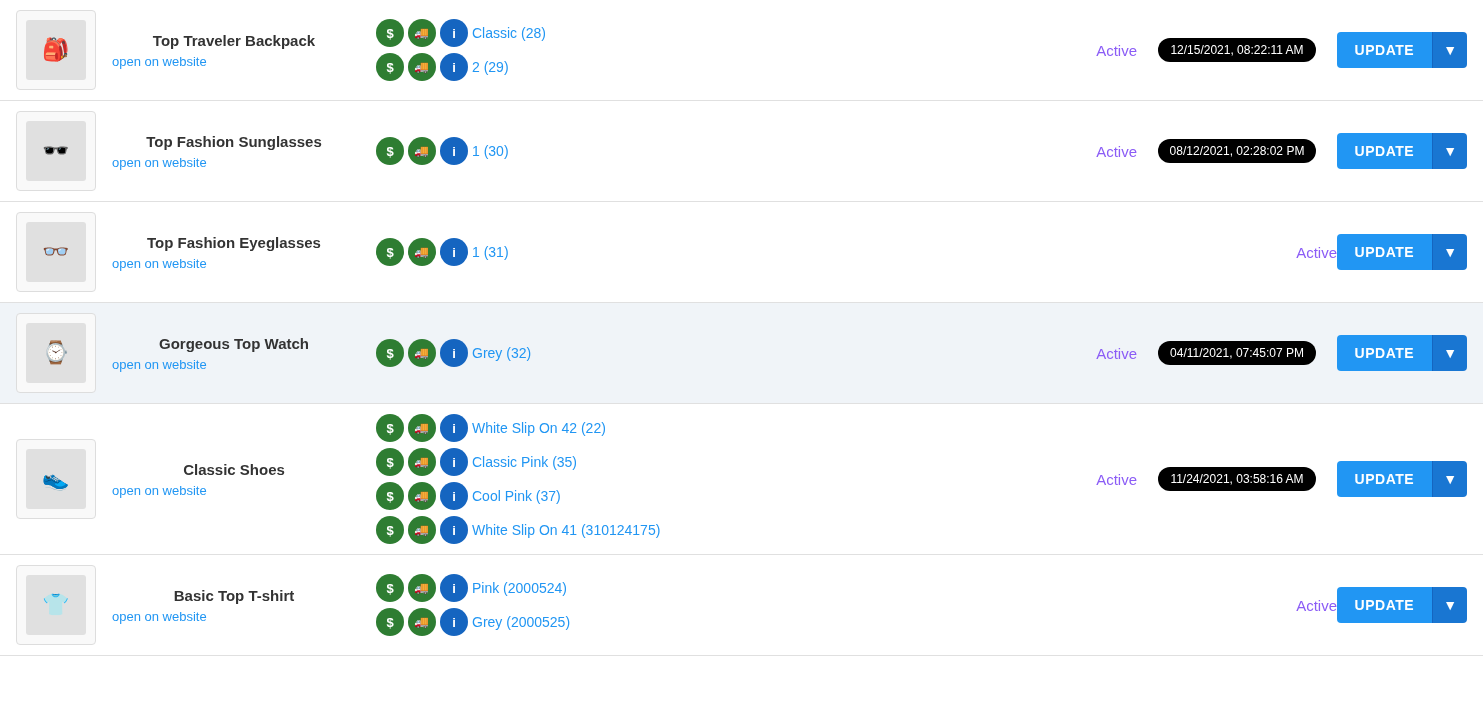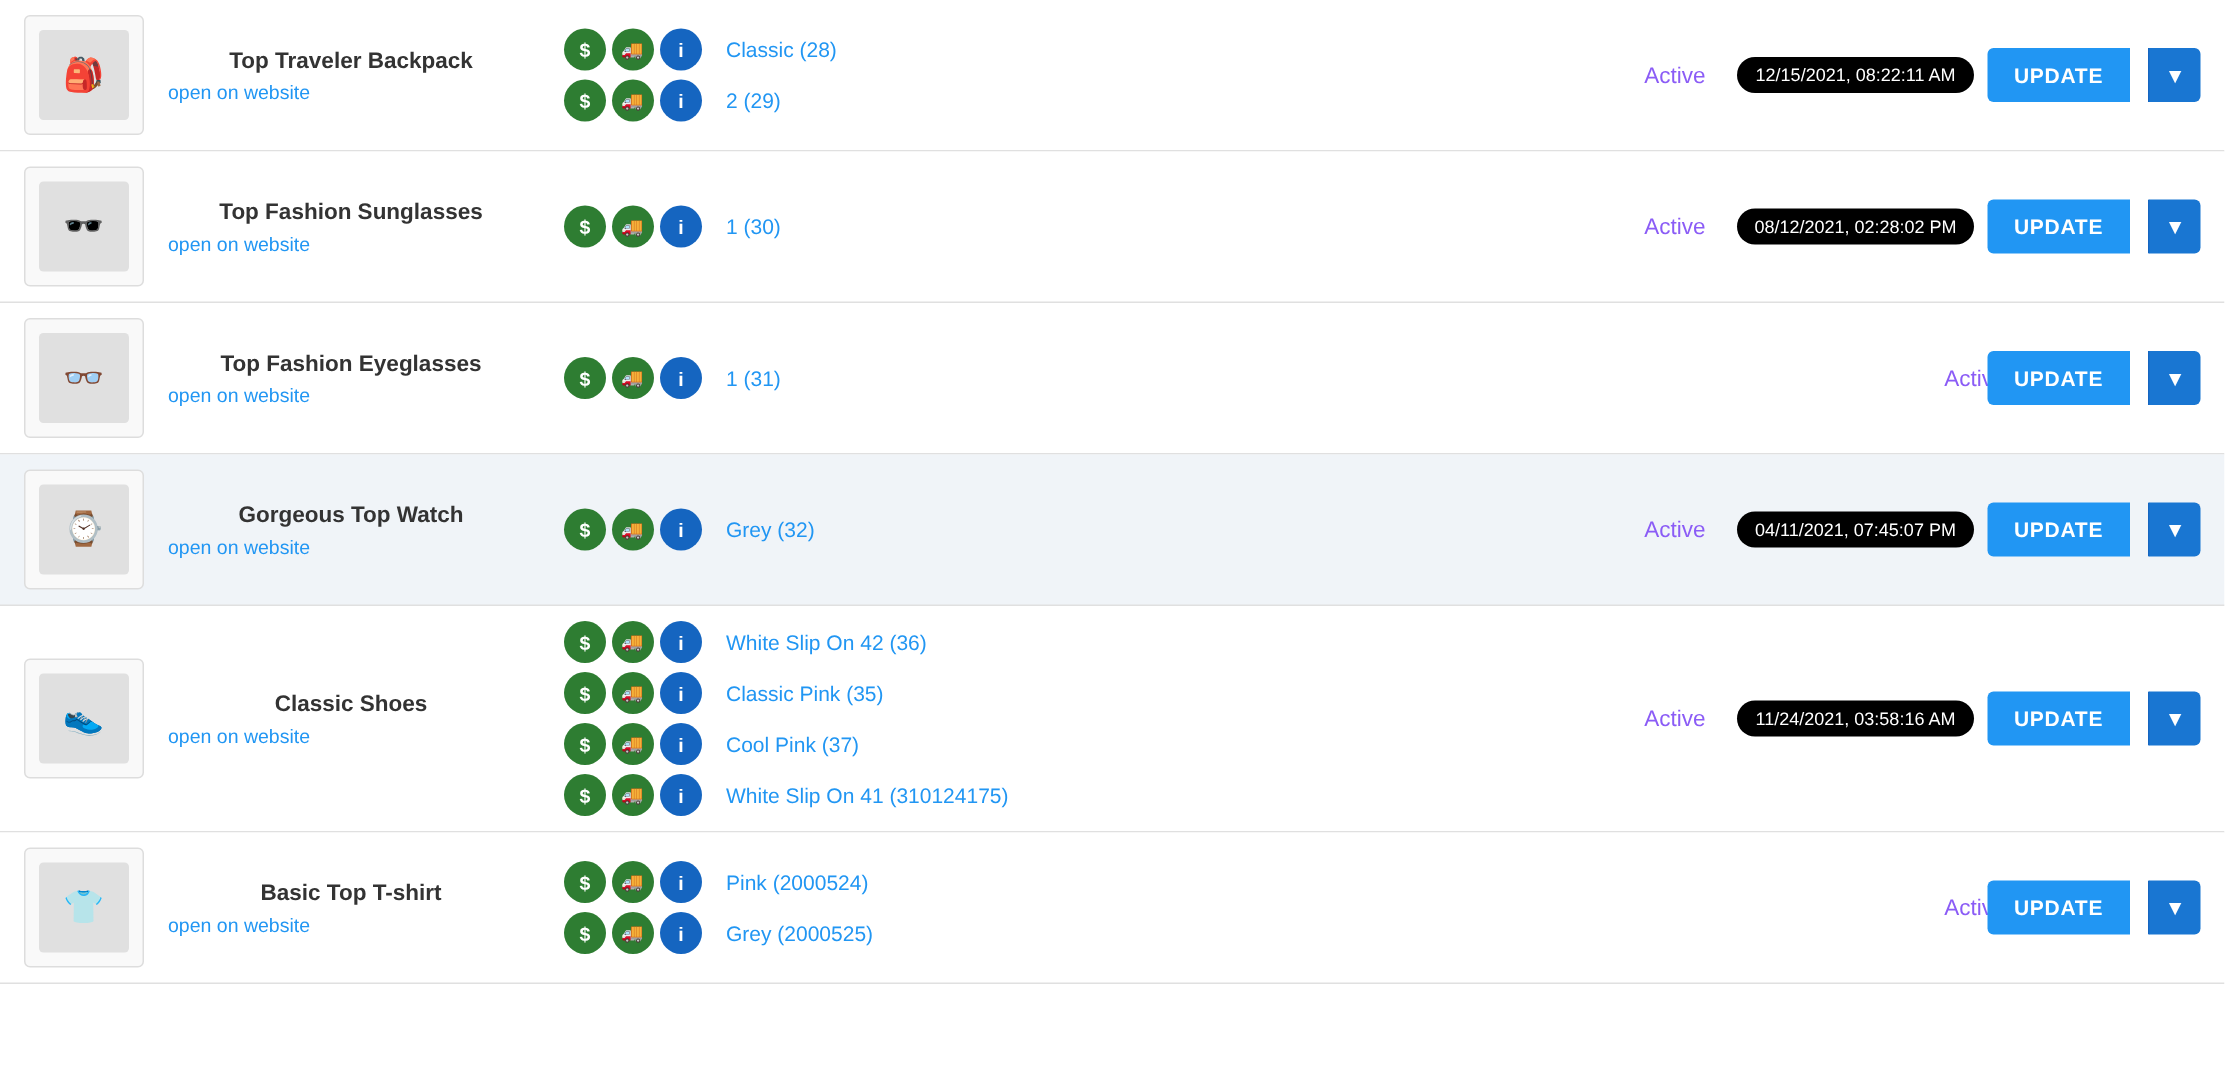--- a/index.html
+++ b/index.html
@@ -101,21 +101,21 @@
       flex-shrink: 0;
     }
 
     .icon-circle.info {
       background: #1565c0;
     }
 
     .variant-label {
       color: #2196f3;
       font-size: 14px;
-      margin-left: 12px;
+      margin-left: 0;
     }
 
     .product-status {
       width: 100px;
       min-width: 100px;
       text-align: right;
       font-size: 15px;
       color: #8b5cf6;
     }
 
@@ -134,21 +134,21 @@
       white-space: nowrap;
       display: inline-block;
     }
 
     .product-actions {
       width: 130px;
       min-width: 130px;
       display: flex;
       align-items: center;
       justify-content: flex-end;
-      gap: 12px;
+      gap: 0;
     }
 
     .update-btn {
       background: #2196f3;
       color: #fff;
       border: none;
       padding: 10px 18px;
       font-size: 14px;
       font-weight: bold;
       cursor: pointer;
@@ -259,21 +259,21 @@
     <div class="product-row">
       <div class="product-image">
         <div class="product-image-placeholder">👟</div>
       </div>
       <div class="product-info"><div class="product-name">Classic Shoes</div><a class="product-link" href="#">open on website</a></div>
       <div class="product-variants">
         <div class="variant-row">
           <div class="icon-circle">$</div>
           <div class="icon-circle" style="font-size: 12px;">🚚</div>
           <div class="icon-circle info">i</div>
-          <span class="variant-label">White Slip On 42 (36)</span>
+          <span class="variant-label">White Slip On 42 (22)</span>
         </div>
         <div class="variant-row">
           <div class="icon-circle">$</div>
           <div class="icon-circle" style="font-size: 12px;">🚚</div>
           <div class="icon-circle info">i</div>
           <span class="variant-label">Classic Pink (35)</span>
         </div>
         <div class="variant-row">
           <div class="icon-circle">$</div>
           <div class="icon-circle" style="font-size: 12px;">🚚</div>

